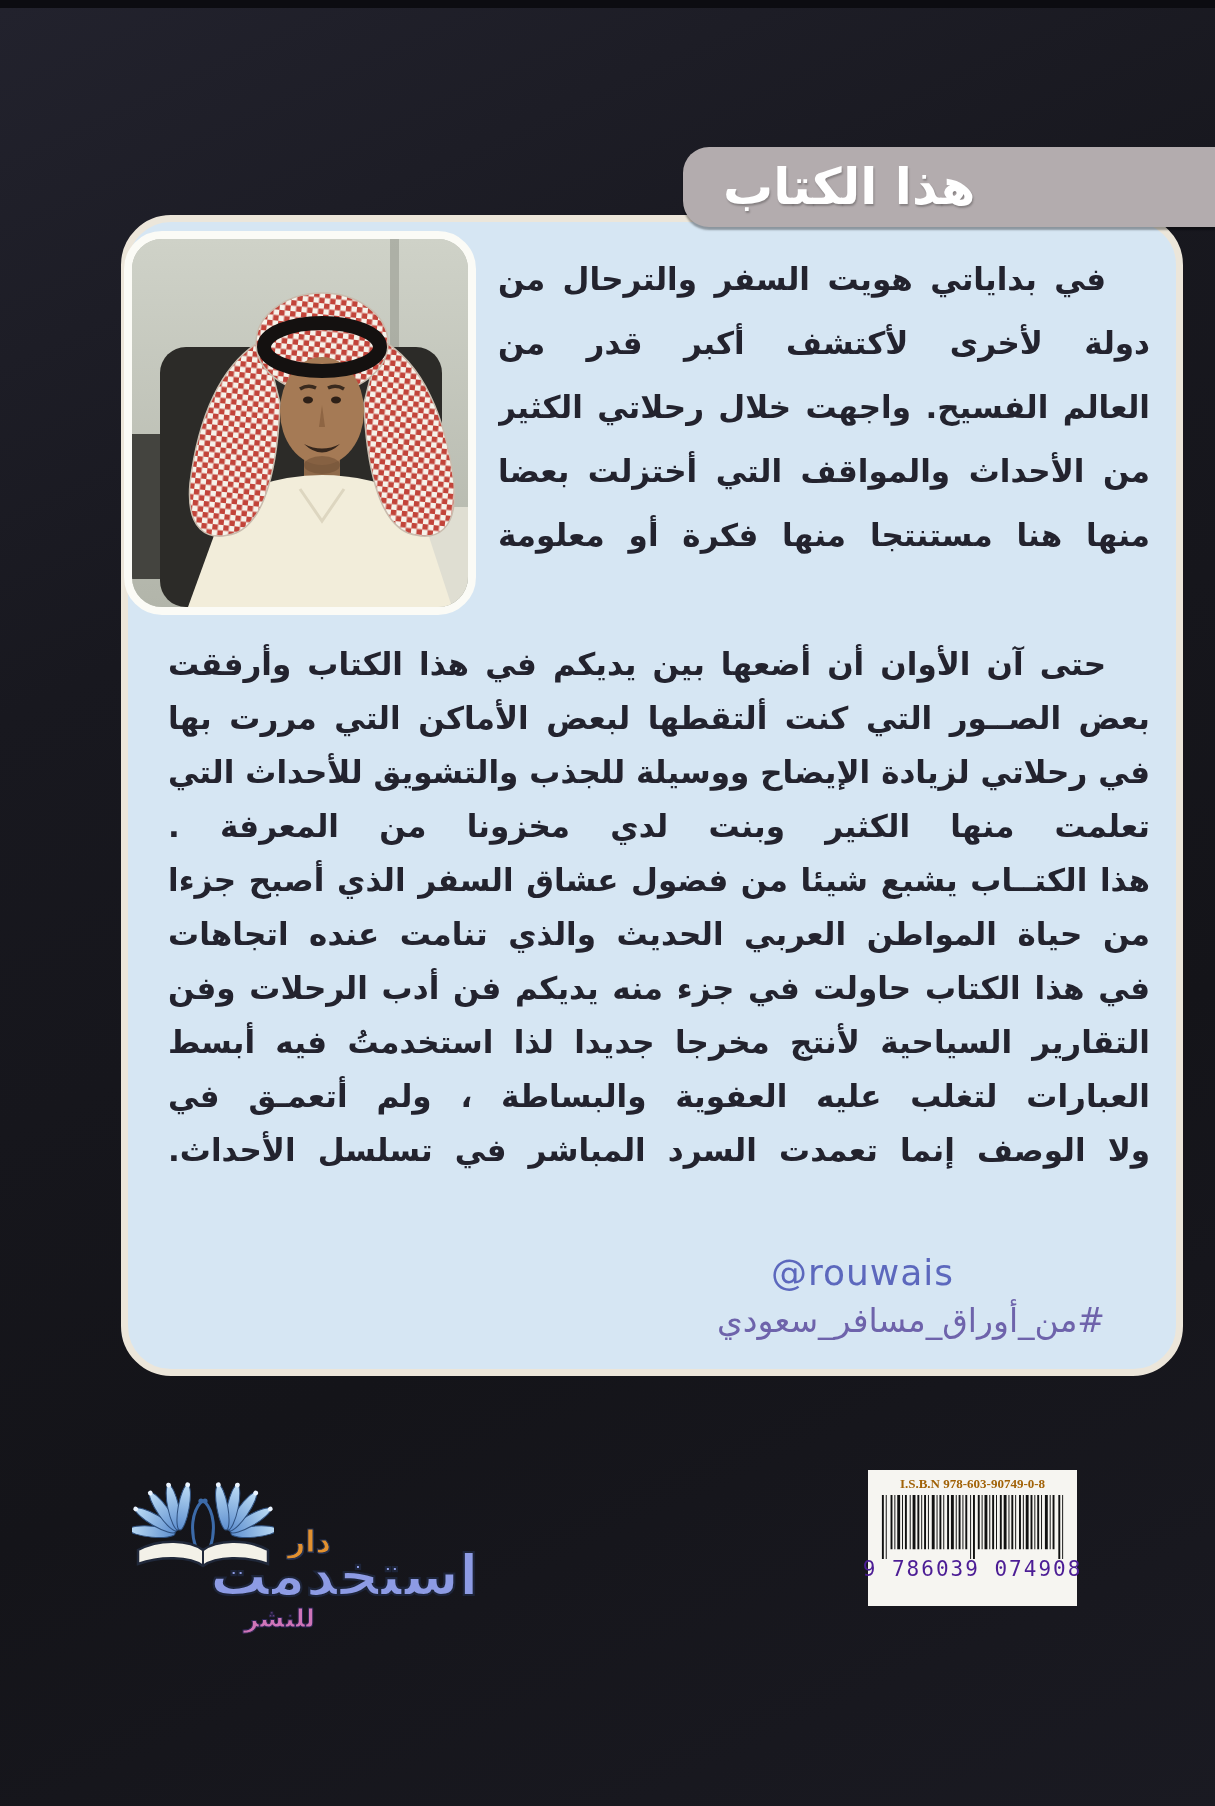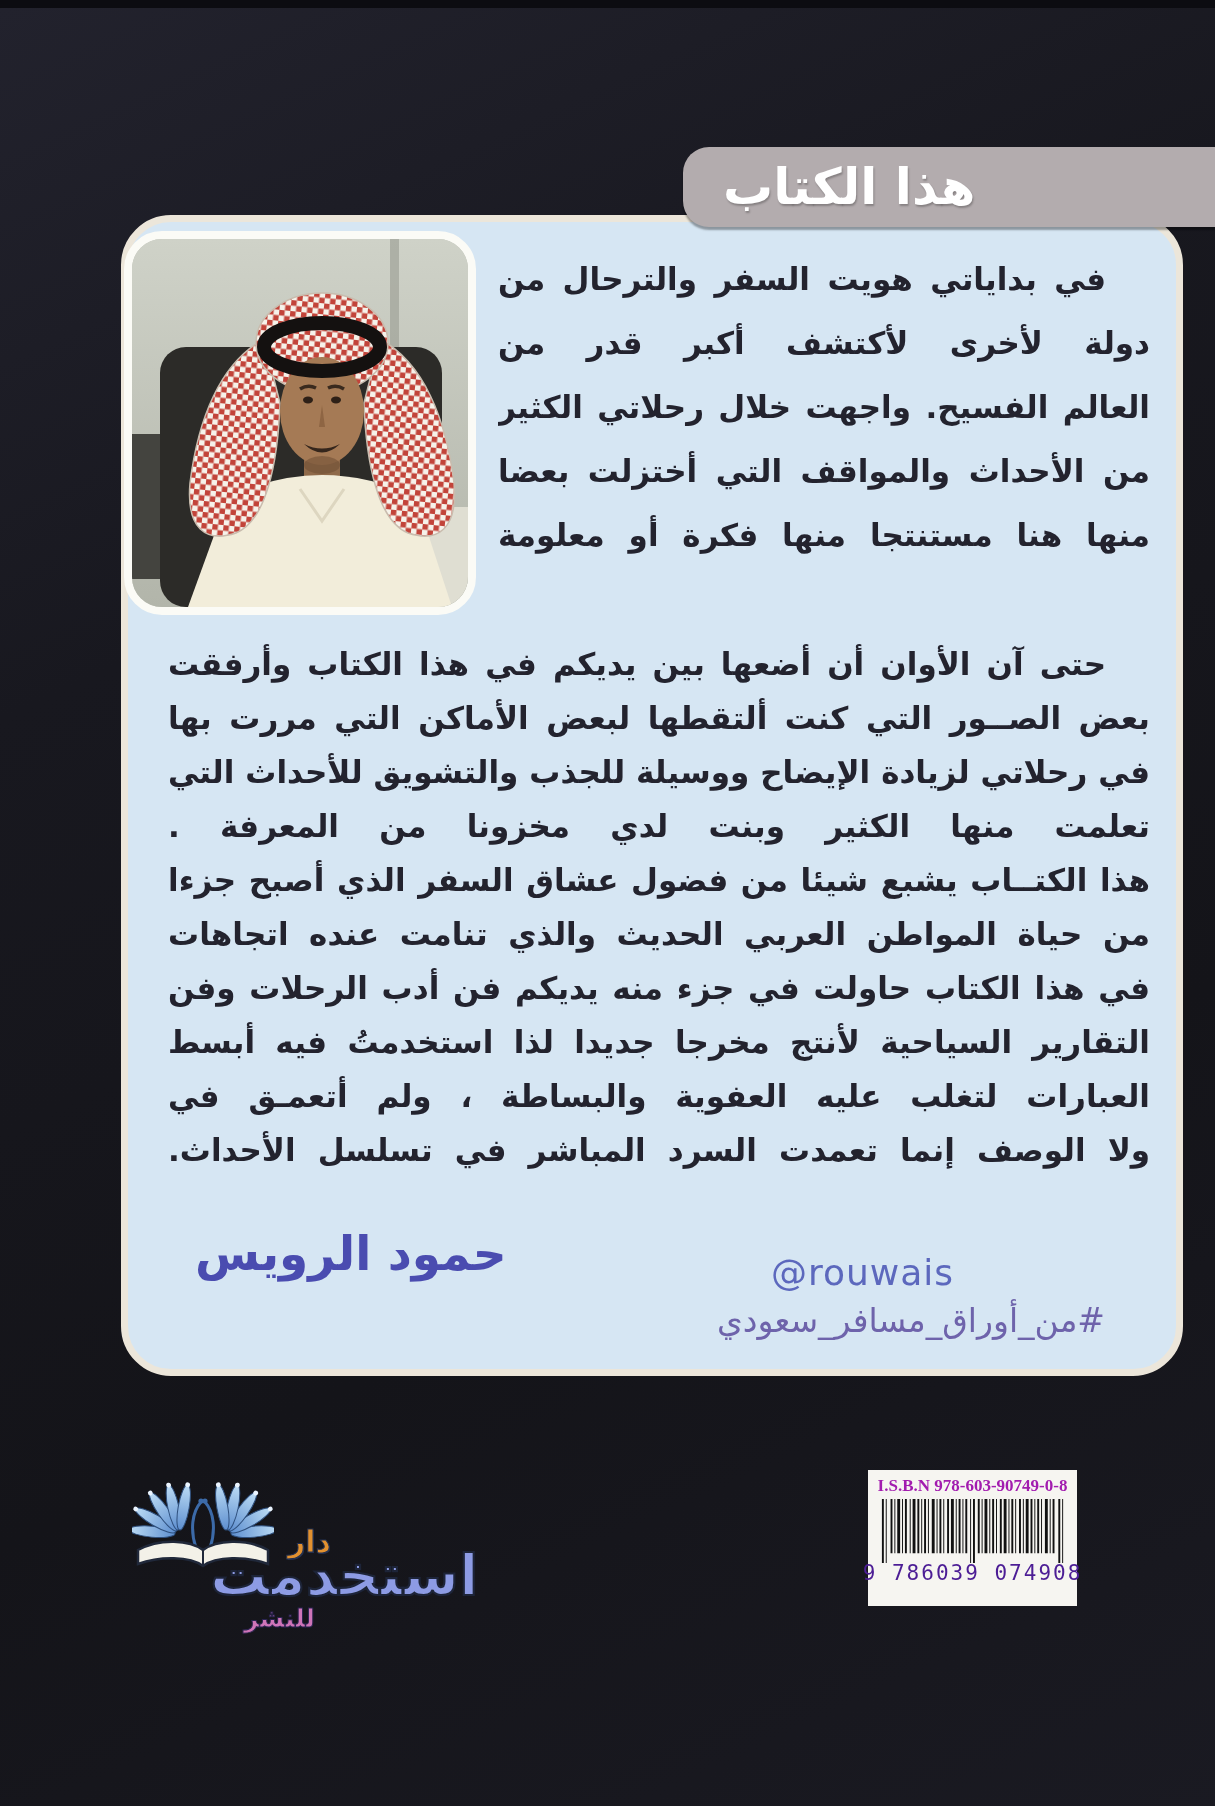--- a/index.html
+++ b/index.html
@@ -85,22 +85,22 @@
     -webkit-text-stroke:1px #2a2450;
   }
 
   
   .isbnbox {
     position:absolute; left:868px; top:1462px; width:209px; height:136px;
     background:#f6f5f1; z-index:3; padding:6px 7px 4px 7px;
     display:flex; flex-direction:column; align-items:center; justify-content:flex-start;
   }
   .isbn-label {
-    font-family:"Liberation Serif", serif; font-weight:bold; font-size:17px;
-    color:#a21caf; white-space:nowrap; letter-spacing:0px;
+    font-family:"Liberation Serif", serif; font-weight:bold; font-size:13px;
+    color:#a16207; white-space:nowrap; letter-spacing:0px;
   }
   .barcode { width:186px; height:64px; margin-top:3px; }
   .isbn-digits {
     font-family:"DejaVu Sans Mono", monospace; font-size:21px; color:#4c1d95;
     margin-top:-2px; letter-spacing:2px; white-space:nowrap;
   }
 </style>
 </head>
 <body>
 
@@ -163,21 +163,20 @@
     <div class="line">في رحلاتي لزيادة الإيضاح ووسيلة للجذب والتشويق للأحداث التي</div>
     <div class="line">تعلمت منها الكثير وبنت لدي مخزونا من المعرفة .</div>
     <div class="line">هذا الكتــاب يشبع شيئا من فضول عشاق السفر الذي أصبح جزءا</div>
     <div class="line">من حياة المواطن العربي الحديث والذي تنامت عنده اتجاهات السفر.</div>
     <div class="line">في هذا الكتاب حاولت في جزء منه يديكم فن أدب الرحلات وفن</div>
     <div class="line">التقارير السياحية لأنتج مخرجا جديدا لذا استخدمتُ فيه أبسط</div>
     <div class="line">العبارات لتغلب عليه العفوية والبساطة ، ولم أتعمـق في التفاصيل</div>
     <div class="line">ولا الوصف إنما تعمدت السرد المباشر في تسلسل الأحداث.</div>
   </div>
 
-  <div class="author">حمود الرويس</div>
 
   <div class="social">
     <div class="handle">@rouwais</div>
     <div class="hashtag">#من_أوراق_مسافر_سعودي</div>
   </div>
 
   <div class="publisher">
     <svg class="pub-icon" viewBox="0 0 142 95">
       <defs>
         <linearGradient id="pf" x1="0" y1="1" x2="0" y2="0">

